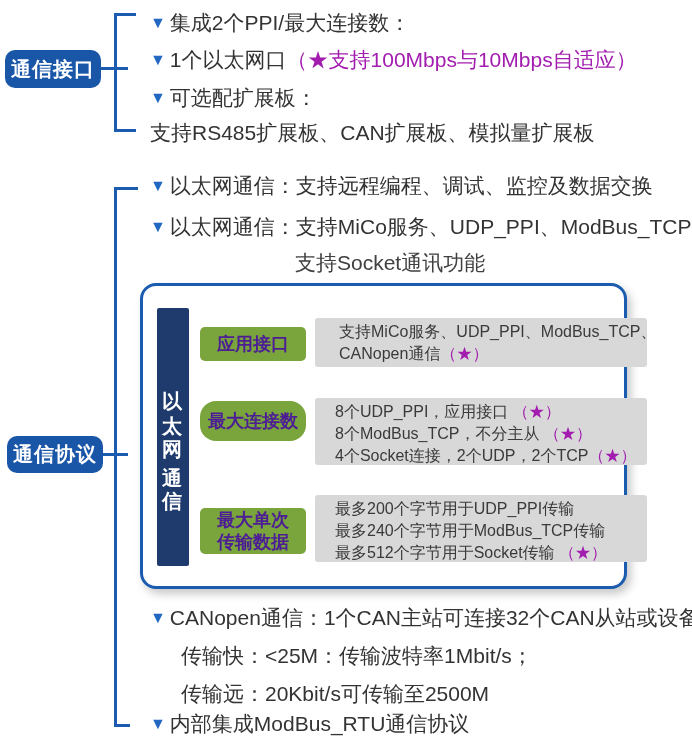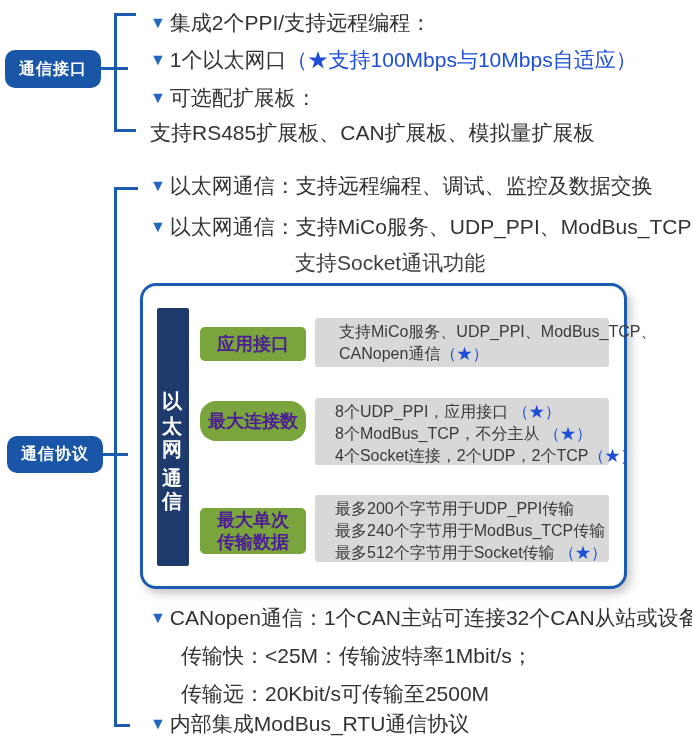--- a/index.html
+++ b/index.html
@@ -2,64 +2,64 @@
 <html><head>
 <meta charset="utf-8">
 <style>
   * { box-sizing: border-box; margin: 0; padding: 0; }
   html,body { width: 692px; height: 743px; background: #fff; }
   body { font-family: "Liberation Sans", sans-serif; position: relative; overflow: hidden; }
   .stage { position: absolute; left:0; top:0; width: 692px; height: 743px; background:#fff; }
 
   
   .pill { position:absolute; background:#1A56A8; color:#fff; font-weight:bold;
-          font-size:16px; border-radius:10px; width:96px; height:38px;
+          font-size:20px; border-radius:10px; width:96px; height:38px;
           display:flex; align-items:center; justify-content:center; letter-spacing:1px;font-family:Liberation Serif, serif; }
 
   
   .h { position:absolute; height:3px; background:#1C5CB0; }
   .v { position:absolute; width:3px; background:#1C5CB0; }
 
   
   .line { position:absolute; left:150px; font-size:21px; color:#333; white-space:nowrap; line-height:26px; }
   .bullet { color:#2268C2; font-size:16px; margin-right:4px; vertical-align:2px; }
-  .red { color:#1d4ed8; }
+  .red { color:#a21caf; }
   .blue-line { color:#404040; }
 
   
   .diagram { position:absolute; left:140px; top:283px; width:487px; height:306px;
              background:#fff; border:3px solid #1C5CB0; border-radius:16px;
              box-shadow:4px 5px 8px rgba(120,120,120,0.40); }
   .vbar { position:absolute; left:14px; top:22px; width:32px; height:258px;
           background:#1F3B6D; border-radius:2px; color:#fff; font-weight:bold; font-size:20px;
           writing-mode:vertical-rl; text-orientation:upright; letter-spacing:25px;
           display:flex; align-items:center; justify-content:center; }
   .glabel { position:absolute; left:57px; width:106px; background:#7AA43C; color:#4c1d95;
             font-weight:bold; font-size:18px; border-radius:5px;
             display:flex; flex-direction:column; align-items:center; justify-content:center;
             text-align:center; line-height:22px; }
-  .gbox { position:absolute; left:172px; width:294px; background:#D8D8D8; border-radius:3px;
+  .gbox { position:absolute; left:172px; width:332px; background:#D8D8D8; border-radius:3px;
           color:#3A3A3A; font-size:16px; line-height:22px; padding:3px 0 0 20px; white-space:nowrap; }
   .gbox .red { font-size:16px; }
 </style>
 </head>
 <body>
 
 <div class="stage">
 
   <div class="pill" style="left:5px; top:50px;">
     <span>通信接口</span>
   </div>
   <div class="v" style="left:114px; top:13px; height:119px;"></div>
   <div class="h" style="left:114px; top:13px; width:22px;"></div>
   <div class="h" style="left:114px; top:129px; width:22px;"></div>
   <div class="h" style="left:100px; top:67px; width:28px;"></div>
 
   <div class="line" style="top:10px;">
-    <span class="bullet">▼</span><span>集成2个PPI/支持远程编程：</span>
+    <span class="bullet">▼</span><span>集成2个PPI/最大连接数：</span>
   </div>
   <div class="line" style="top:47px;">
     <span class="bullet">▼</span><span>1个以太网口</span><span class="red">（★支持100Mbps与10Mbps自适应）</span>
   </div>
   <div class="line" style="top:85px;">
     <span class="bullet">▼</span><span>可选配扩展板：</span>
   </div>
   <div class="line" style="top:120px;">
     <span>支持RS485扩展板、CAN扩展板、模拟量扩展板</span>
   </div>

